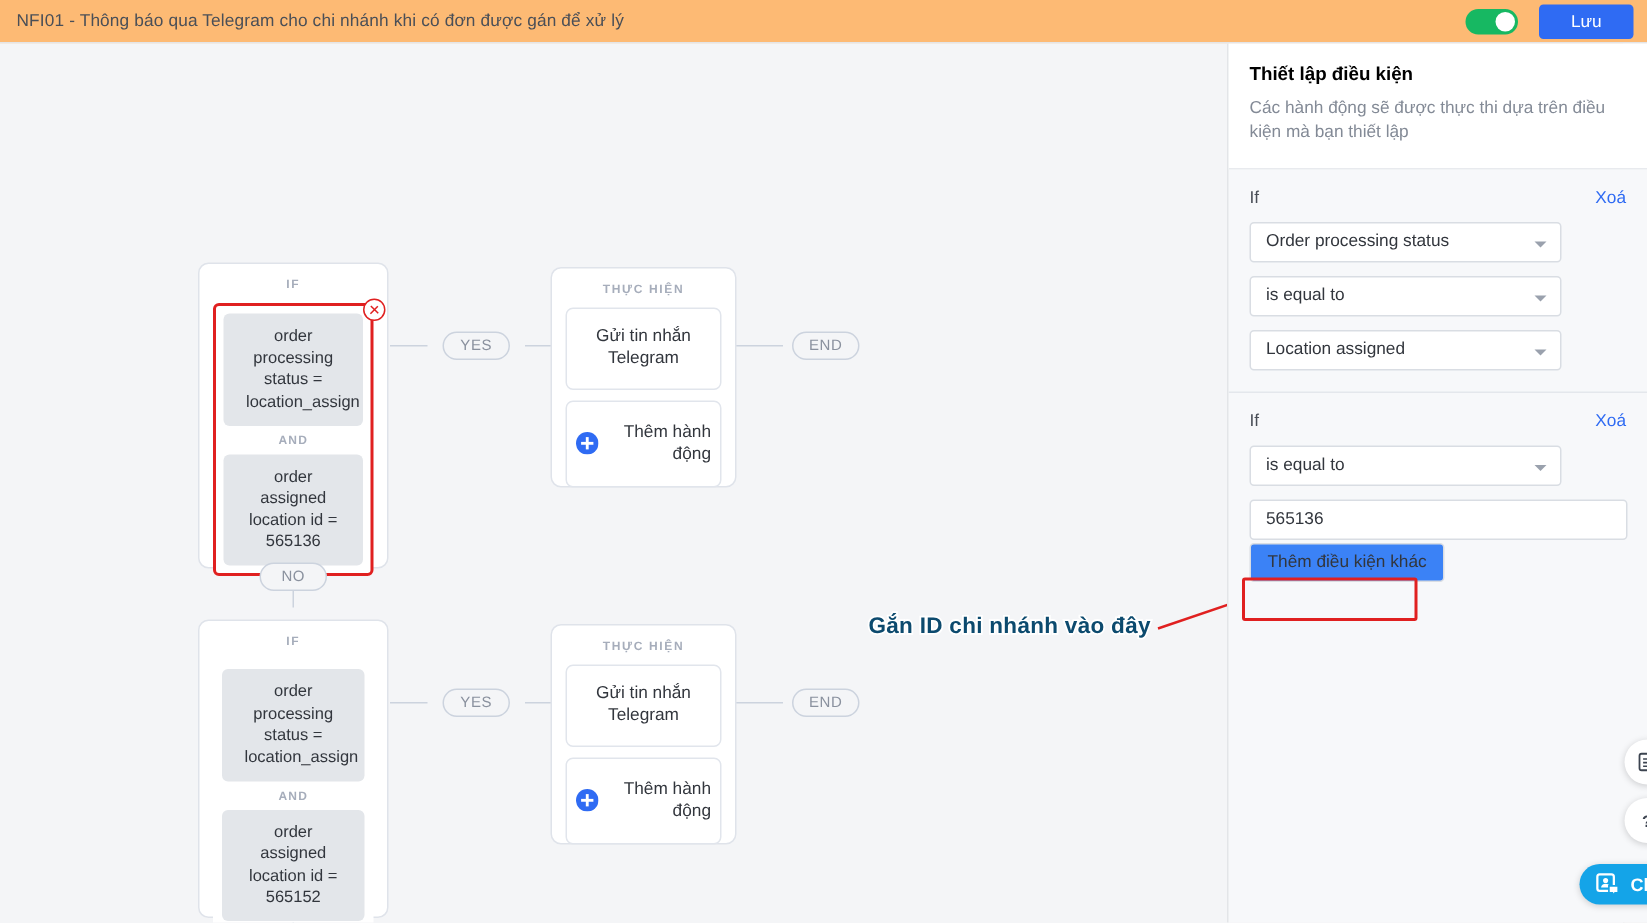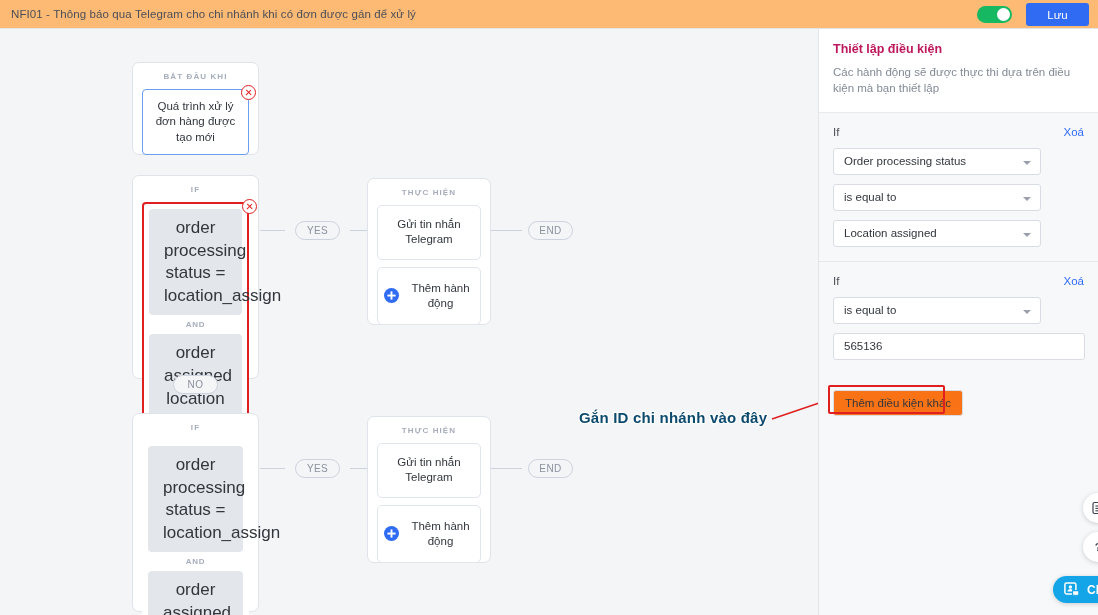--- a/index.html
+++ b/index.html
@@ -61,36 +61,36 @@
     border: 1px solid #6a9ff0; border-radius: 4px; background: #fff;
     padding: 9px 6px; text-align: center; font-size: 11.5px; color: #32363d;
     line-height: 1.33;
   }
 
   
   .if-wrap { border-radius: 4px; padding: 6px; background: #fff; }
   .if-wrap.highlight { border: 2px solid #e02020; padding: 5px; }
   .cond-chip {
     background: #e3e6ea; border-radius: 4px; color: #32363d;
-    font-size: 17px; text-align: center; padding: 8px 15px; line-height: 1.33;
+    font-size: 11px; text-align: center; padding: 8px 15px; line-height: 1.33;
   }
   .cond-and {
     text-align: center; font-size: 8px; color: #a6adbb;
     letter-spacing: .8px; padding: 5px 0; font-weight: 600;
   }
 
   
   .act-item {
     border: 1px solid #e1e5ec; border-radius: 5px; background: #fff;
     font-size: 11.5px; color: #32363d; text-align: center;
     padding: 11px 6px; line-height: 1.33;
   }
   .act-item.add {
     display: flex; align-items: center; justify-content: center; gap: 8px;
-    padding: 13px 6px; text-align: center;
+    padding: 13px 6px; text-align: right;
   }
   .plus-icon { flex: none; display: block; }
 
   
   .x-badge {
     position: absolute; width: 15px; height: 15px; border-radius: 50%;
     background: #fff; border: 1.4px solid #e02020; cursor: pointer;
   }
   .x-badge::before, .x-badge::after {
     content: ""; position: absolute; left: 2.6px; top: 5.8px;
@@ -140,21 +140,21 @@
   }
 
   
   .panel {
     position: absolute; right: 0; top: 29px; width: 280px; height: 586px;
     background: #f7f8fa; border-left: 1px solid #e3e5e8; overflow: hidden;
   }
   .panel-head {
     background: #fff; padding: 13px 14px 15px; border-bottom: 1px solid #e8eaee;
   }
-  .panel-title { font-size: 12.5px; font-weight: bold; color: #be185d; }
+  .panel-title { font-size: 12.5px; font-weight: bold; color: #000000; }
   .panel-sub {
     font-size: 11.5px; color: #838a96; margin-top: 8px; line-height: 1.42;
   }
   .cond-group { padding: 13px 14px 0; }
   .cond-group.second { border-top: 1px solid #e4e7ec; margin-top: 14px; padding-top: 13px; }
   .cond-row {
     display: flex; align-items: center; justify-content: space-between;
     margin-bottom: 10px;
   }
   .cond-if { font-size: 11.5px; color: #4a4f57; }
@@ -173,22 +173,22 @@
   .txtfield {
     width: 252px; height: 27px; background: #fff; border: 1px solid #d9dde3;
     border-radius: 3px; display: flex; align-items: center; padding: 0 10px;
     font-size: 11.5px; color: #32363d;
   }
   .field-hl {
     position: absolute; left: 828px; top: 385px; width: 117px; height: 29px;
     border: 2px solid #e02020; border-radius: 2px; pointer-events: none;
   }
   .add-cond-btn {
-    margin: 30px 14px 0; height: 26px; padding: 0 11px;
-    background: #f97316; border: 1px solid #d9dde3; border-radius: 3px;
+    margin: 2px 14px 0; height: 26px; padding: 0 11px;
+    background: #3b82f6; border: 1px solid #d9dde3; border-radius: 3px;
     font-size: 11.5px; color: #32363d; cursor: pointer;
     display: inline-flex; align-items: center;
   }
 
   
   .fab {
     position: absolute; width: 30px; height: 30px; border-radius: 50%;
     background: #fff; box-shadow: 0 1px 5px rgba(0,0,0,.18);
     display: flex; align-items: center; justify-content: center; cursor: pointer;
   }
@@ -219,27 +219,20 @@
   <div class="line h" style="left:260px; top:201px; width:25px;"></div>
   <div class="line h" style="left:350px; top:201px; width:20px;"></div>
   <div class="line h" style="left:490px; top:201px; width:32px;"></div>
   <div class="line v" style="left:195px; top:350px; height:26px;"></div>
   <div class="line v" style="left:195px; top:395px; height:20px;"></div>
   <div class="line h" style="left:260px; top:439px; width:25px;"></div>
   <div class="line h" style="left:350px; top:439px; width:20px;"></div>
   <div class="line h" style="left:490px; top:439px; width:32px;"></div>
   <div class="line v" style="left:195px; top:583px; height:22px;"></div>
 
-  <div class="node card" style="left:132px; top:33px; width:127px; height:93px;">
-    <div class="card-head">BẮT ĐẦU KHI</div>
-    <div class="card-body" style="position:relative;">
-      <div class="trigger-inner">Quá trình xử lý đơn hàng được tạo mới</div>
-      <div class="x-badge" style="right:2px; top:-4px;"></div>
-    </div>
-  </div>
 
   <div class="node card" style="left:132px; top:146px; width:127px; height:204px;">
     <div class="card-head">IF</div>
     <div class="card-body" style="position:relative;">
       <div class="if-wrap highlight">
         <div class="cond-chip">order processing status = location_assign</div>
         <div class="cond-and">AND</div>
         <div class="cond-chip">order assigned location id = 565136</div>
       </div>
       <div class="x-badge" style="right:1px; top:-3px;"></div>

